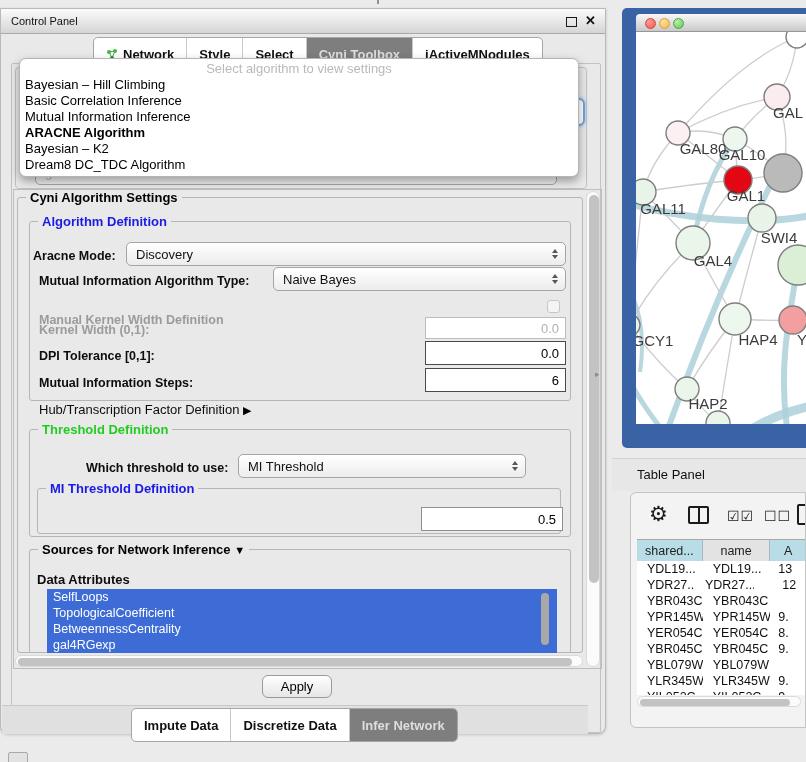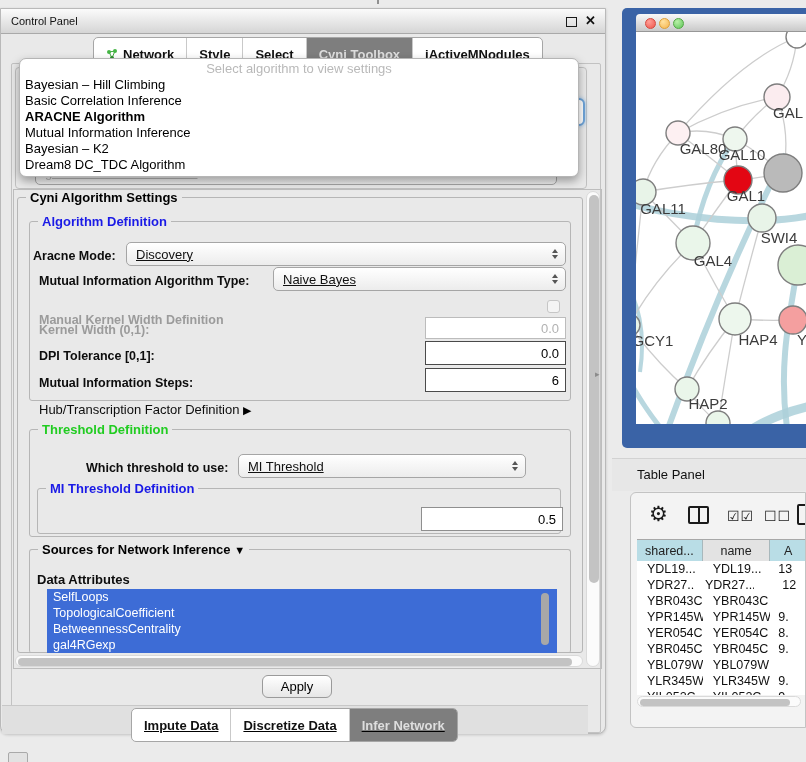--- a/index.html
+++ b/index.html
@@ -5,34 +5,34 @@
   html,body{margin:0;padding:0;}
   body{font-family:"Liberation Sans",sans-serif;background:#ebebeb;}
   #root{position:relative;width:806px;height:762px;overflow:hidden;background:#ebebeb;}
   
   .cp{position:absolute;left:0;top:8px;width:606px;height:726px;background:#e9e9e9;border:1px solid #b9b9b9;border-radius:0 0 8px 8px;box-shadow:0 1px 3px rgba(0,0,0,.18);box-sizing:border-box;}
   .titlebar{position:absolute;left:0;top:0;right:0;height:24px;background:linear-gradient(#fbfbfb,#d5d5d5);border-bottom:1px solid #a9a9a9;}
   .title{position:absolute;left:10px;top:0;line-height:24px;font-size:11px;color:#111;}
   .float-ic{position:absolute;right:28px;top:8px;width:9px;height:8px;border:1.5px solid #1a1a1a;background:transparent;}
   .close-ic{position:absolute;right:9px;top:4px;font-size:13px;font-weight:bold;color:#111;}
   
-  .segbar{position:absolute;display:inline-flex;border:1px solid #a6a6a6;border-radius:5px;background:#fff;overflow:hidden;height:34px;box-sizing:border-box;text-decoration:underline;}
+  .segbar{position:absolute;display:inline-flex;border:1px solid #a6a6a6;border-radius:5px;background:#fff;overflow:hidden;height:34px;box-sizing:border-box;}
   .seg{display:flex;align-items:center;gap:5px;padding:0 12px;font-size:13px;font-weight:bold;color:#111;border-right:1px solid #c9c9c9;white-space:nowrap;}
   .seg:last-child{border-right:none;}
   .seg.sel{background:var(--selected-tab-gray,#7e7e7e);color:#dedede;}
   .inner{position:absolute;left:10px;top:54px;width:590px;height:670px;border:1px solid #c2c2c2;border-radius:2px;background:#e9e9e9;box-sizing:border-box;}
   .inference-box{position:absolute;left:14px;top:58px;width:572px;height:122px;border:1px solid #c0c0c0;border-radius:4px;background:#e9e9e9;box-sizing:border-box;}
   .combo-stub{position:absolute;left:550px;top:89px;width:34px;height:28px;border:2px solid #6da3d8;border-radius:6px;background:#fff;box-shadow:0 0 4px #8ab7e2;box-sizing:border-box;}
   
   .popup{position:absolute;left:18px;top:49px;width:560px;height:119px;background:#fff;border:1px solid #b5b5b5;border-radius:7px;box-shadow:0 4px 10px rgba(0,0,0,.35);z-index:50;padding-top:2px;box-sizing:border-box;overflow:hidden;}
   .popup .ph{height:16px;line-height:16px;text-align:center;color:#b9b9b9;font-size:13px;}
   .popup .it{height:16px;line-height:16px;padding-left:5px;font-size:13px;color:#000;}
   .popup .it.b{font-weight:bold;}
   
-  .combo{position:absolute;background:linear-gradient(#ffffff,#ececec);border:1px solid #a5a5a5;border-radius:5px;font-size:13px;color:#111;display:flex;align-items:center;padding:0 22px 0 9px;box-sizing:border-box;text-decoration:underline;}
+  .combo{position:absolute;background:linear-gradient(#ffffff,#ececec);border:1px solid #a5a5a5;border-radius:5px;font-size:13px;color:#111;display:flex;align-items:center;padding:0 22px 0 9px;box-sizing:border-box;}
   .combo.ghost{color:#b4b4b4;z-index:1;}
   .arr{position:absolute;right:7px;top:50%;transform:translateY(-50%);display:flex;flex-direction:column;gap:2px;}
   .arr i{display:block;width:0;height:0;border-left:3.5px solid transparent;border-right:3.5px solid transparent;}
   .arr .up{border-bottom:4px solid #555;}
   .arr .dn{border-top:4px solid #555;}
   .field{position:absolute;background:#fff;border:1px solid #4a4a4a;font-size:13px;color:#000;display:flex;align-items:center;justify-content:flex-end;padding:0 6px;box-sizing:border-box;}
   .field.dis{border-color:#bcbcbc;color:#b2b2b2;}
   .lbl{position:absolute;font-size:12.5px;font-weight:bold;color:#0d0d0d;white-space:nowrap;}
   .lbl.dis{color:#9b9b9b;}
   .lbl.plain{font-weight:normal;font-size:13px;}
@@ -131,22 +131,22 @@
           <i class="up"></i>
           <i class="dn"></i>
         </span>
     </div>
 
     <div class="popup">
       <div class="ph">Select algorithm to view settings</div>
       <div id="dropdown-items">
           <div class="it">Bayesian – Hill Climbing</div>
           <div class="it">Basic Correlation Inference</div>
+          <div class="it">Mutual Information Inference</div>
           <div class="it b">ARACNE Algorithm</div>
-          <div class="it">Mutual Information Inference</div>
           <div class="it">Bayesian – K2</div>
           <div class="it">Dream8 DC_TDC Algorithm</div>
         </div>
     </div>
 
     <div class="scrollpane"></div>
     <div class="sb-track" style="left:585px;top:182px;width:14px;height:476px;">
       <div class="sb-thumb" style="left:2px;top:3px;width:10px;height:388px;"></div>
     </div>
 

